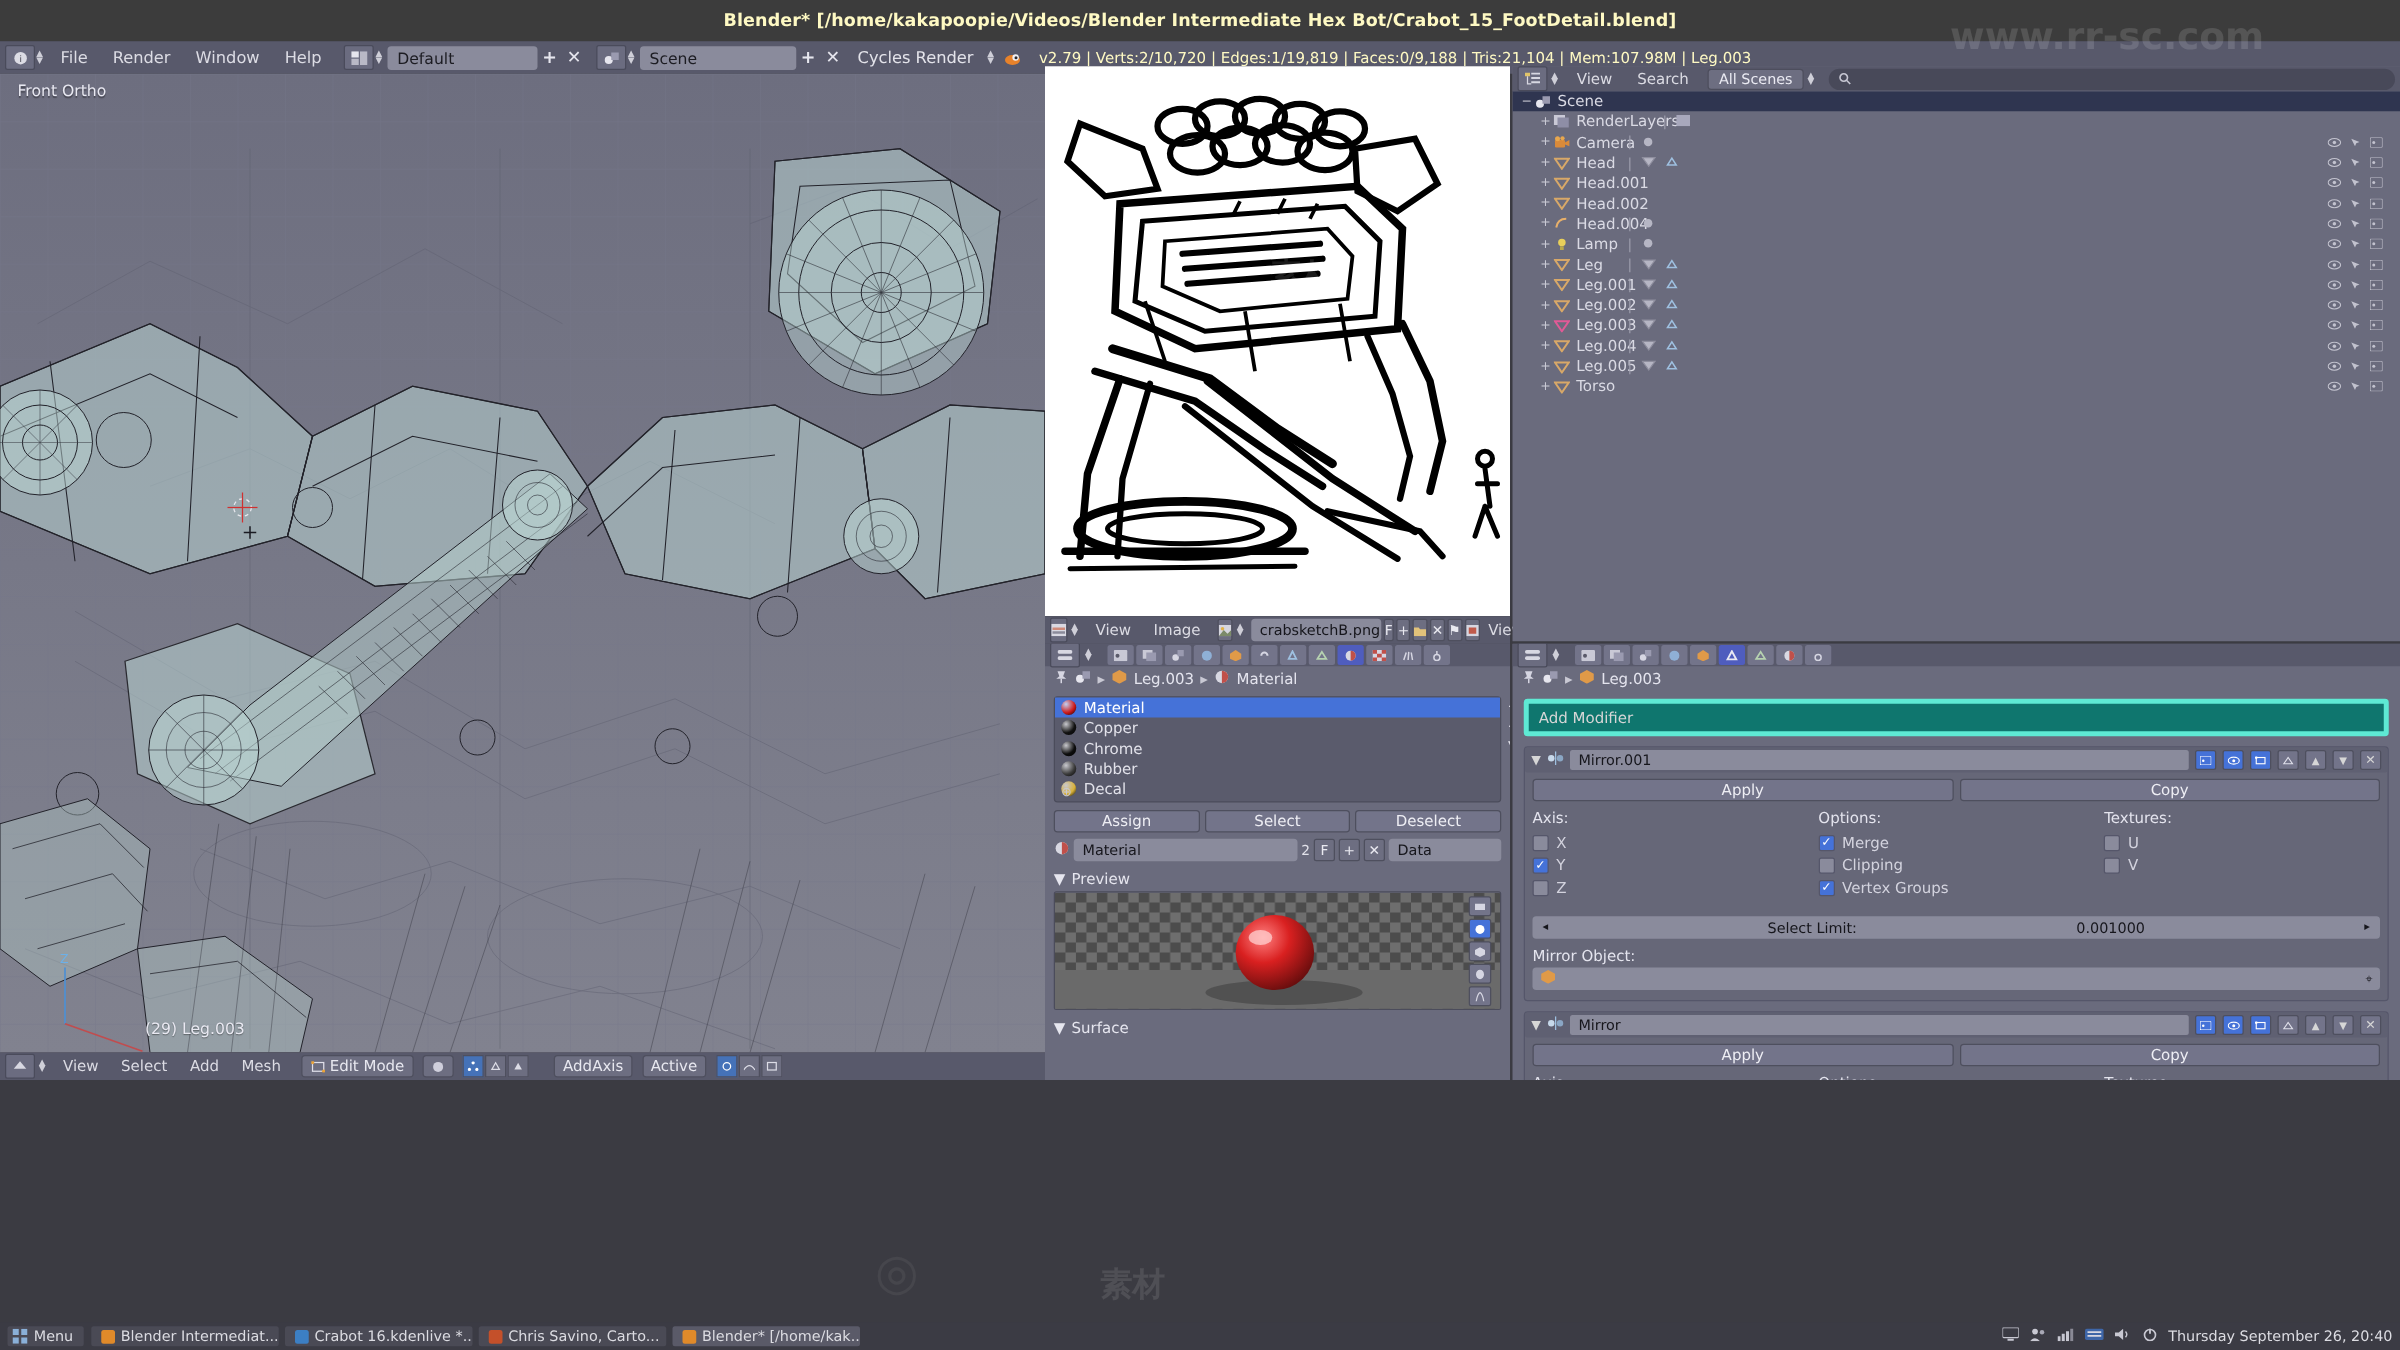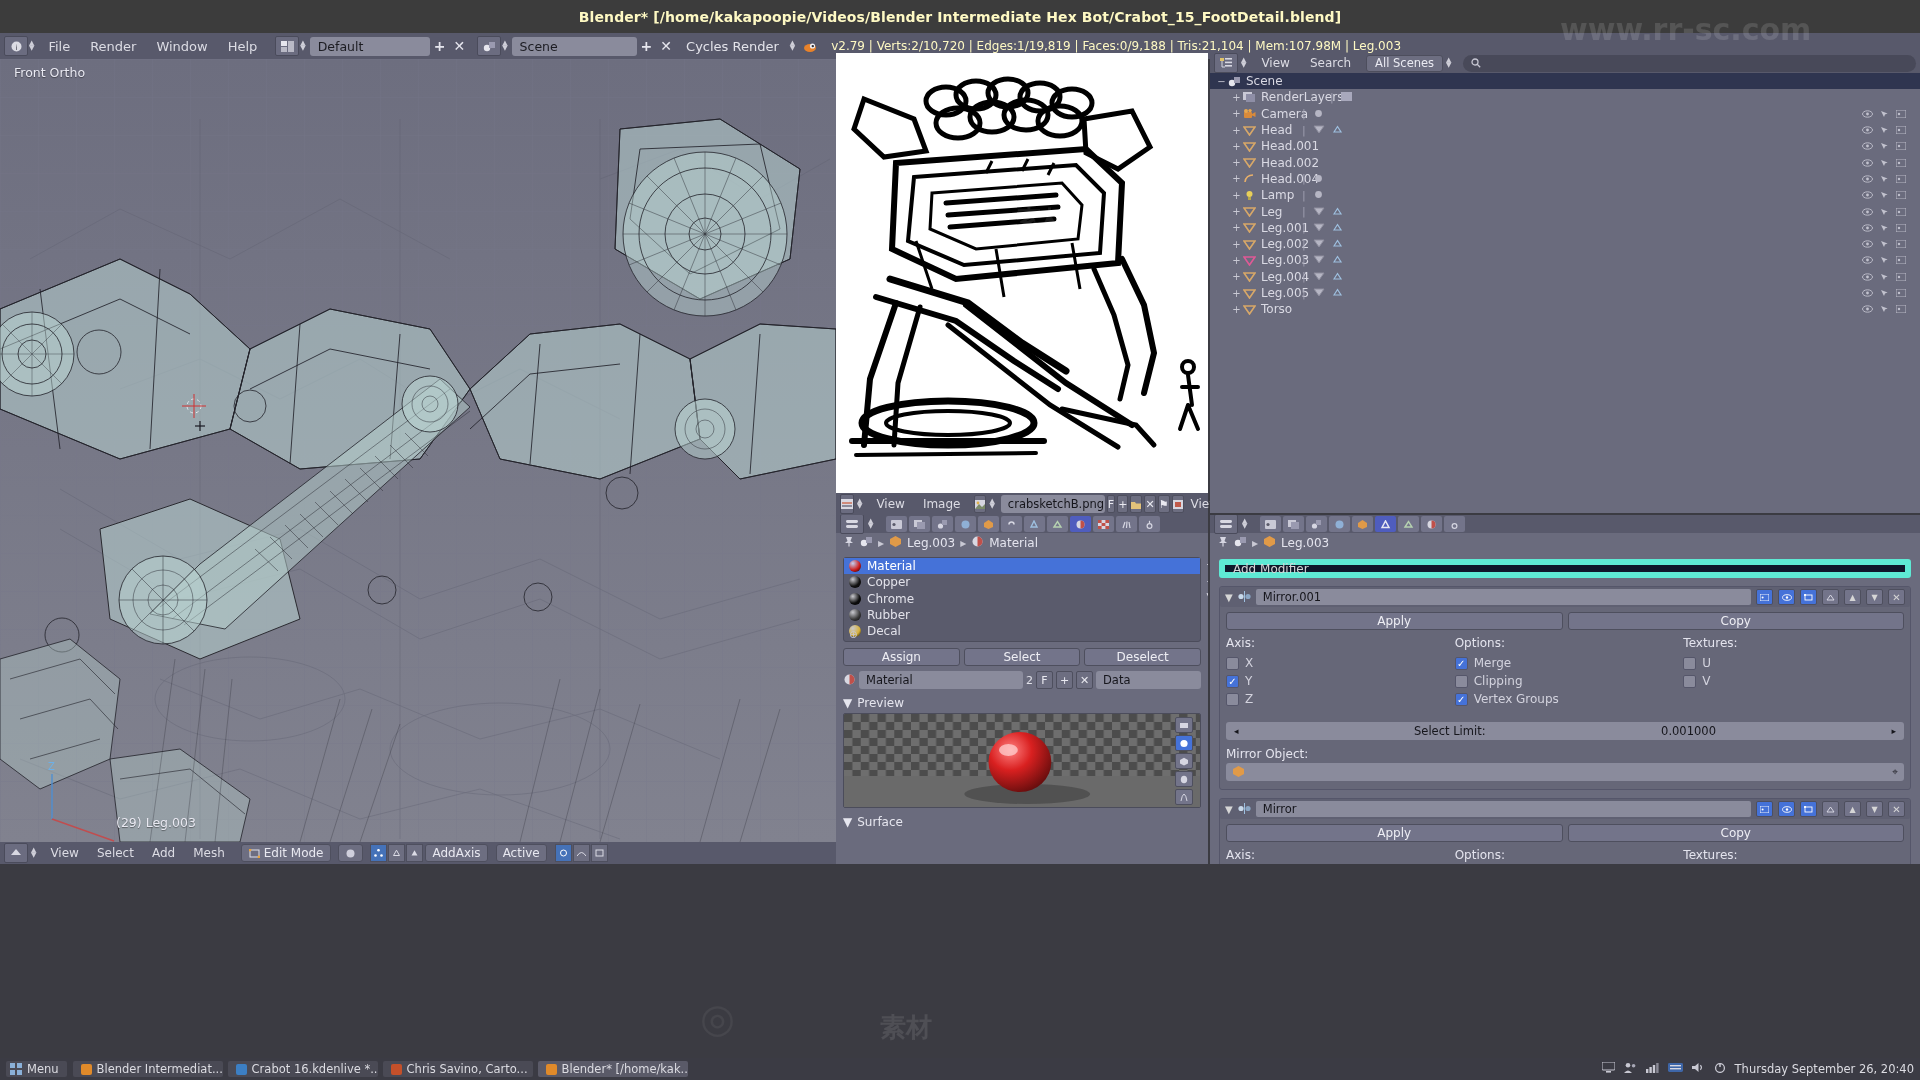--- a/index.html
+++ b/index.html
@@ -114,21 +114,21 @@
     border:1px solid #4b4c5b; border-radius:2px;}
   .prevside { position:absolute; right:7px; top:3px; width:18px; display:flex;
     flex-direction:column; gap:2px;}
   .psbtn { width:18px;height:16px;background:#73748a;border:1px solid #4e4f5e;border-radius:2px;
     display:flex;align-items:center;justify-content:center;font-size:9px;}
   .psbtn.on{ background:#4572d8;}
 
   
   .props-mod { position:absolute; left:1210px; top:515px; width:710px; height:349px;
     background:#6a6b7d; overflow:hidden;}
-  .addmod { margin:6px 9px 0 9px; height:19px; background:#0f172a; border:6px solid #5eead4;
+  .addmod { margin:6px 9px 0 9px; height:30px; background:#0f766e; border:4px solid #5eead4;
     border-radius:3px; display:flex; align-items:center; padding:0 8px; font-size:12px;}
   .modbox { margin:8px 9px 0 9px; background:#62637480; border:1px solid #55566a;
     border-radius:3px; }
   .modhead { height:20px; display:flex; align-items:center; gap:5px; padding:0 5px;
     background:#5f6072; border-radius:2px; }
   .modname { flex:1; height:16px; background:#8a8b9c; border-radius:2px; color:#16161c;
     display:flex; align-items:center; padding:0 7px; font-size:11.5px; }
   .mh-btn { width:17px;height:16px;background:#73748a;border:1px solid #4e4f5e;border-radius:2px;
     display:flex;align-items:center;justify-content:center;font-size:9px;}
   .mh-btn.on{ background:#4572d8;}
@@ -417,21 +417,21 @@
         <svg width="9" height="8" viewBox="0 0 9 8">
             <path d="M1.5 6.5 L7.5 6.5 L4.5 1.2 Z" fill="none" stroke="#dcdce6"></path>
           </svg>
       </div>
       <div class="vtx-btn">
         <svg width="9" height="8" viewBox="0 0 9 8">
             <path d="M1.5 6.5 L7.5 6.5 L4.5 1.2 Z" fill="#dcdce6"></path>
           </svg>
       </div>
     </div>
-    <div class="sm-box" style="margin-left:0">
+    <div class="sm-box" style="margin-left:18px">
       <span>AddAxis</span>
     </div>
     <div class="sm-box" style="margin-left:6px">
       <span>Active</span>
     </div>
     <div class="vtx-grp" style="margin-left:6px">
       <div class="vtx-btn on">
         <svg width="9" height="8" viewBox="0 0 9 8">
             <circle cx="4.5" cy="4" r="3" fill="none" stroke="#fff"></circle>
           </svg>
@@ -1138,21 +1138,21 @@
         <svg width="13" height="11" viewBox="0 0 13 11">
             <circle cx="6.5" cy="5.5" r="5" fill="#d8d8e2"></circle>
             <path d="M6.5 .5 A5 5 0 0 1 6.5 10.5 Z" fill="#c0504a"></path>
           </svg>
       </span>
       <div class="nfield" style="flex:1">Material</div>
       <span style="font-size:11px; color:#e2e2ea">2</span>
       <div class="sq-btn">F</div>
       <div class="sq-btn">+</div>
       <div class="sq-btn">✕</div>
-      <div class="nfield" style="width:105px; justify-content:flex-start">Data</div>
+      <div class="nfield" style="width:90px; justify-content:flex-start">Data</div>
     </div>
 
     <div class="panel-title">
       <span>▼</span>
       <span>Preview</span>
     </div>
     <div class="preview">
       <svg viewBox="0 0 340 95" width="100%" height="95" preserveAspectRatio="none">
         <defs>
           <pattern id="chk" width="16" height="16" patternUnits="userSpaceOnUse">

